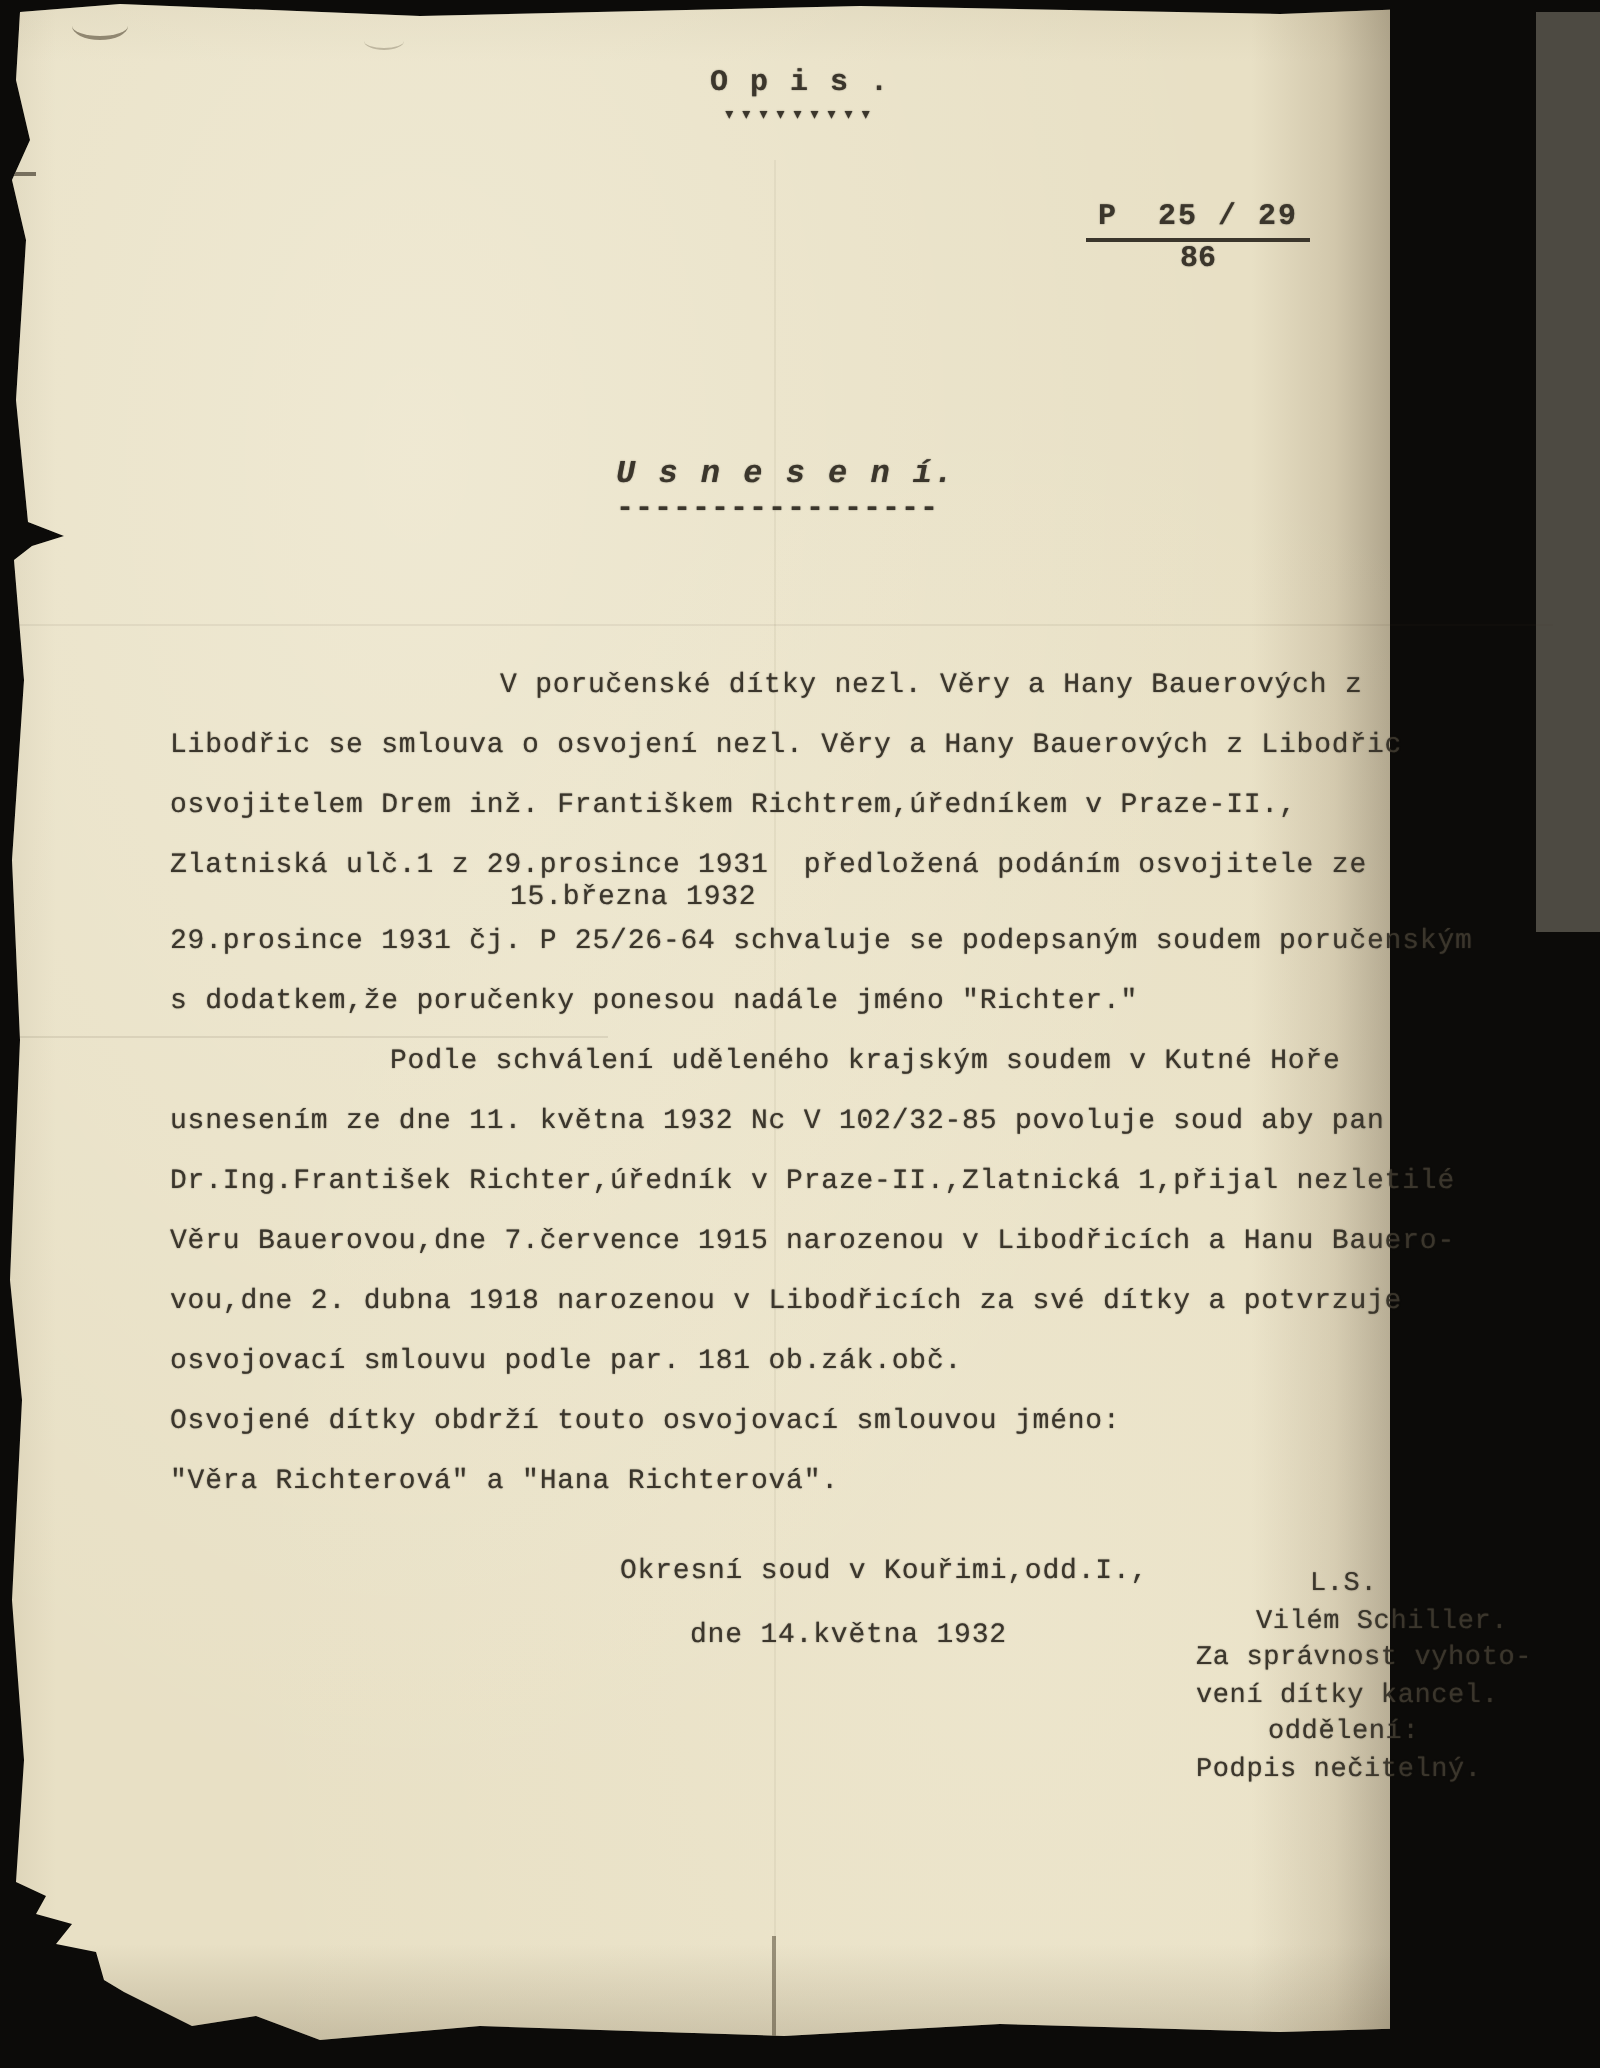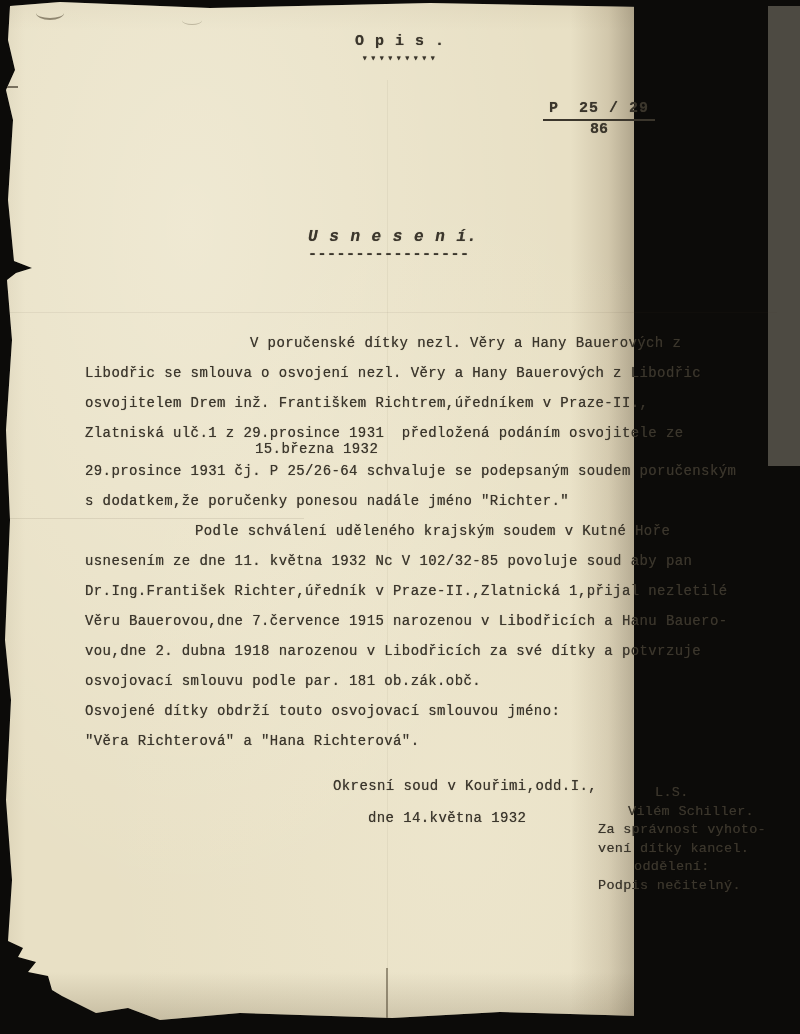--- a/index.html
+++ b/index.html
@@ -9,21 +9,21 @@
     position:relative;
     overflow:hidden;
     font-family:"Liberation Mono","DejaVu Sans Mono",monospace;
   }
   
   .backing-strip{
     position:absolute;left:768px;top:6px;width:32px;height:460px;
     background:#8d897c;opacity:.5;
   }
   .paper{
-    position:absolute;left:0;top:0;width:634px;height:1034px;
+    position:absolute;left:0;top:0;width:695px;height:1034px;
     background:
       radial-gradient(ellipse at 30% 22%, rgba(255,253,242,.30), rgba(255,253,242,0) 60%),
       radial-gradient(ellipse at 72% 78%, rgba(252,247,228,.22), rgba(252,247,228,0) 55%),
       linear-gradient(to right, rgba(140,125,95,.14) 0%, rgba(140,125,95,0) 4%, rgba(140,125,95,0) 90%, rgba(120,100,70,.20) 96%, rgba(85,70,48,.38) 100%),
       linear-gradient(to bottom, rgba(150,135,100,.10) 0%, rgba(150,135,100,0) 3%, rgba(150,135,100,0) 94%, rgba(100,85,58,.28) 99%),
       #e8e0c5;
     clip-path: polygon(
       10px 6px, 60px 2px, 210px 8px, 430px 3px, 640px 7px, 742px 3px,
       748px 6px, 756px 13px, 788px 15px, 793px 32px,
       794px 120px, 793px 150px, 778px 185px, 783px 240px, 775px 300px,
@@ -49,21 +49,21 @@
 
   .title{position:absolute;left:308px;top:228px;font-size:16px;font-weight:bold;letter-spacing:1px;font-style:italic;}
   .title-underline{position:absolute;left:308px;top:246px;font-size:15px;font-weight:bold;letter-spacing:0.5px;}
 
   .docbody{position:absolute;left:85px;top:328px;width:690px;font-size:14px;letter-spacing:0.4px;}
   .ln{height:30px;line-height:30px;white-space:pre;}
   .ind1{padding-left:165px;}
   .ind2{padding-left:110px;}
   .ins{height:14px;line-height:14px;margin-top:-6px;padding-left:170px;}
 
-  .sig-left{position:absolute;left:310px;top:770px;font-size:14px;letter-spacing:0.4px;margin-left:23px;}
+  .sig-left{position:absolute;left:310px;top:770px;font-size:14px;letter-spacing:0.4px;}
   .sig-left .ln{height:32px;line-height:32px;}
   .sig-left .date{padding-left:35px;}
   .sig-right{position:absolute;left:598px;top:766px;font-size:13.5px;letter-spacing:0.3px;}
   .sig-right .ln{height:18.5px;line-height:18.5px;}
   .pad-ls{padding-left:57px;margin-top:18px;}
   .pad-signer{padding-left:30px;}
   .pad-odd{padding-left:36px;}
 
   .crease{position:absolute;background:rgba(70,60,40,.5);}
   .crease-v-bottom{left:386px;top:968px;width:2px;height:64px;}

